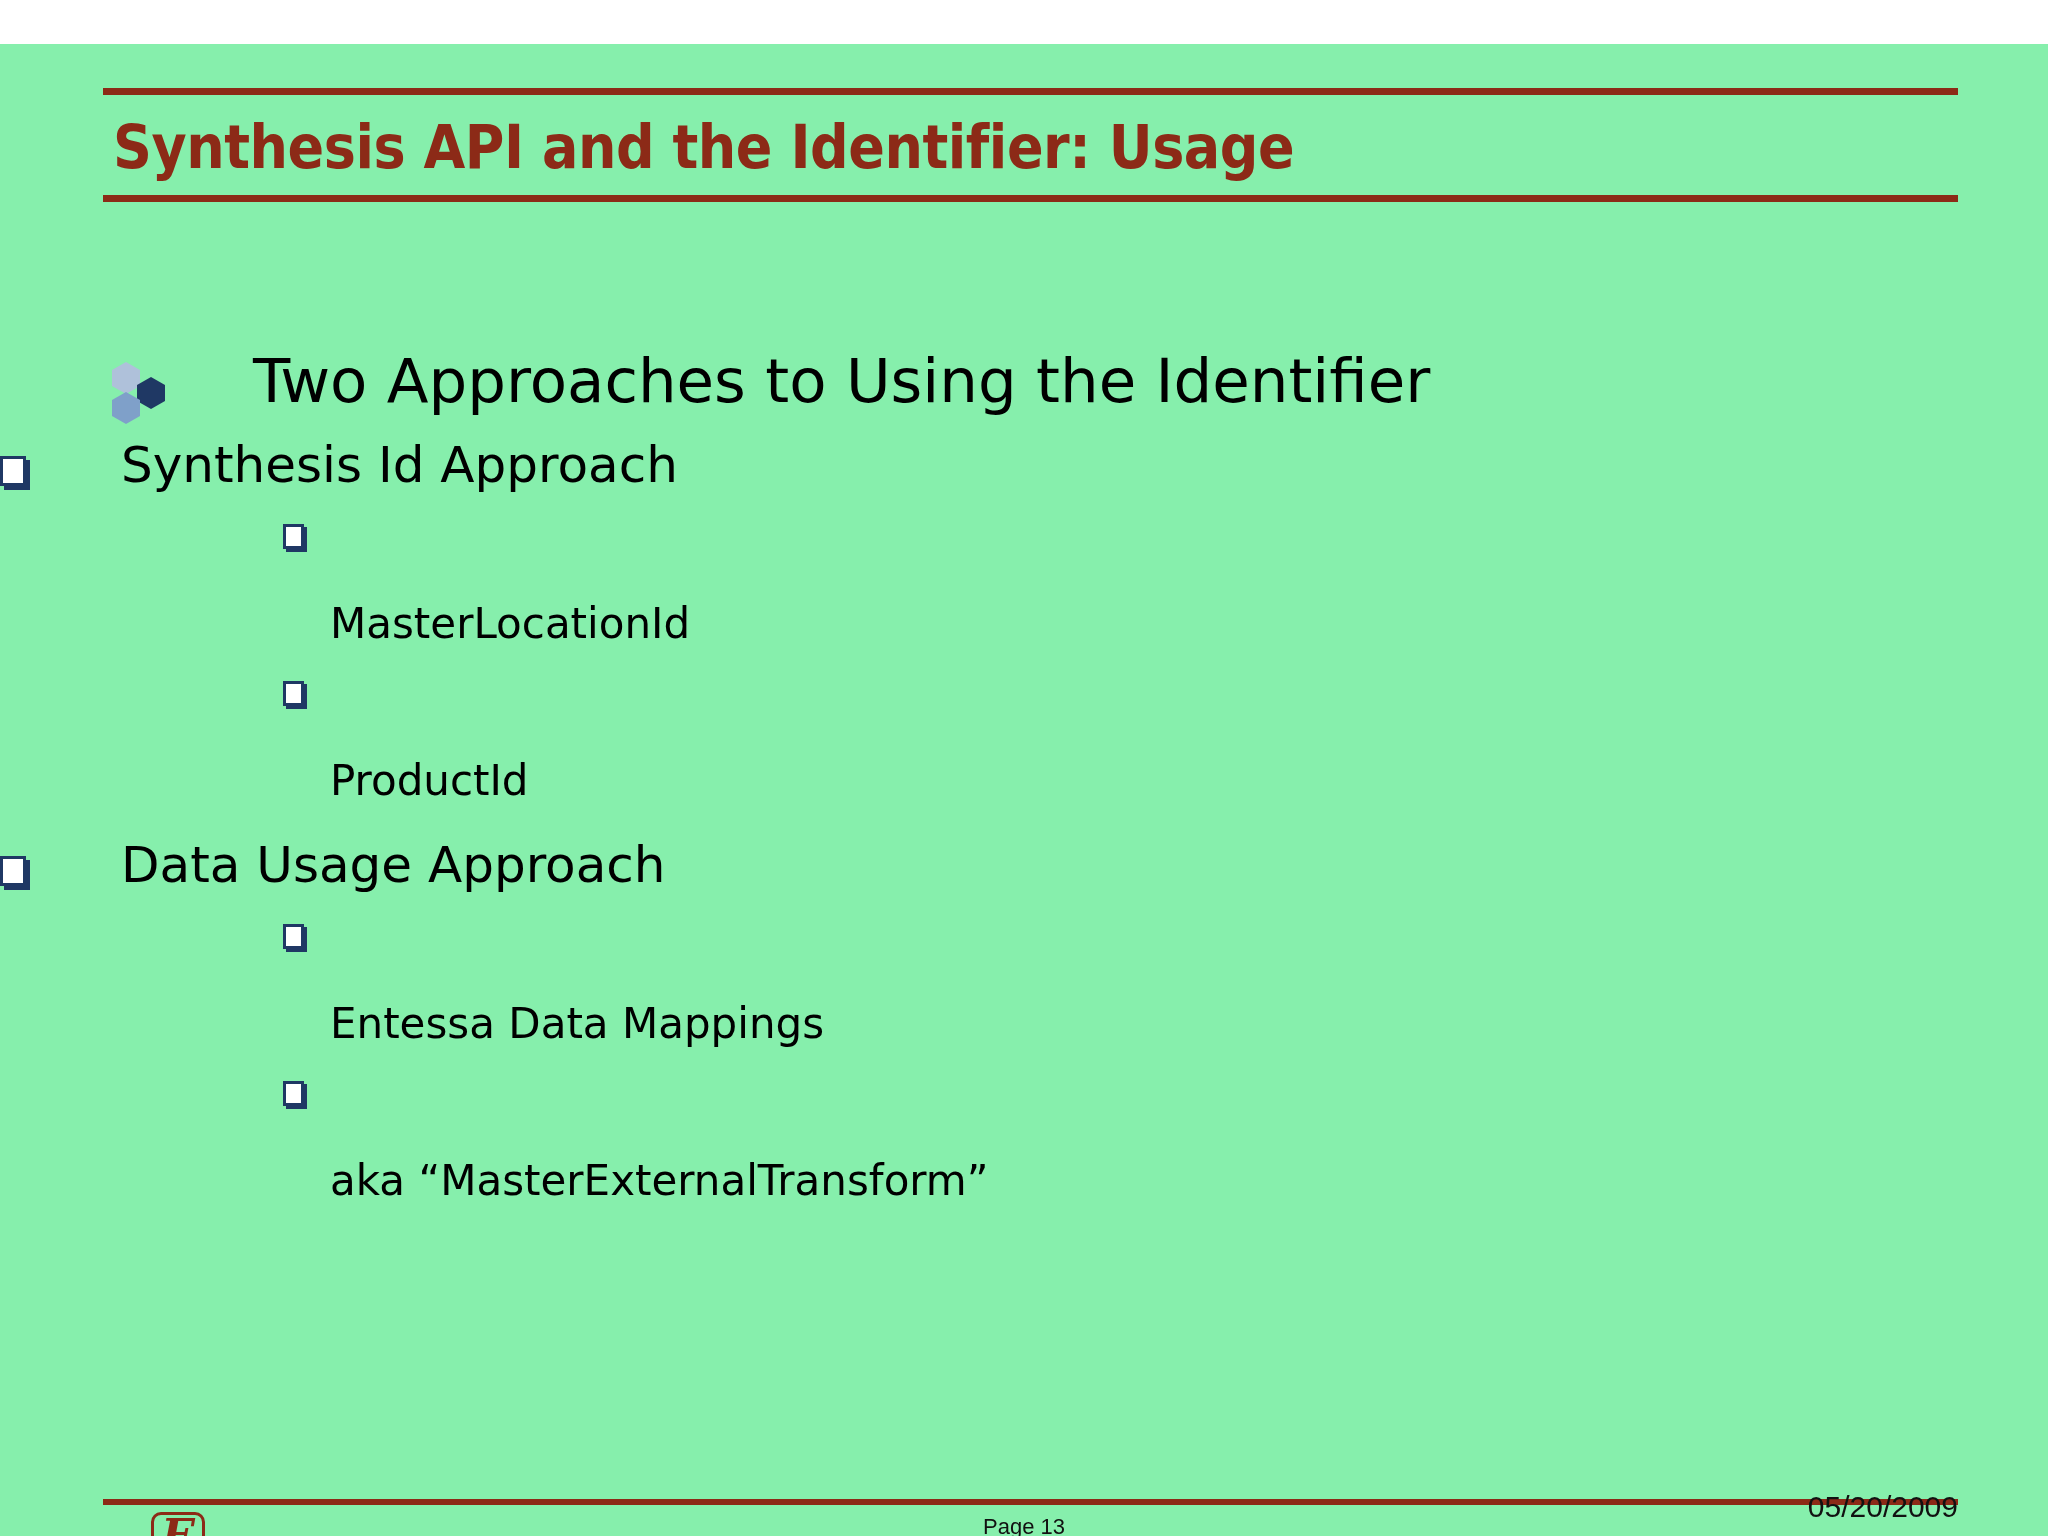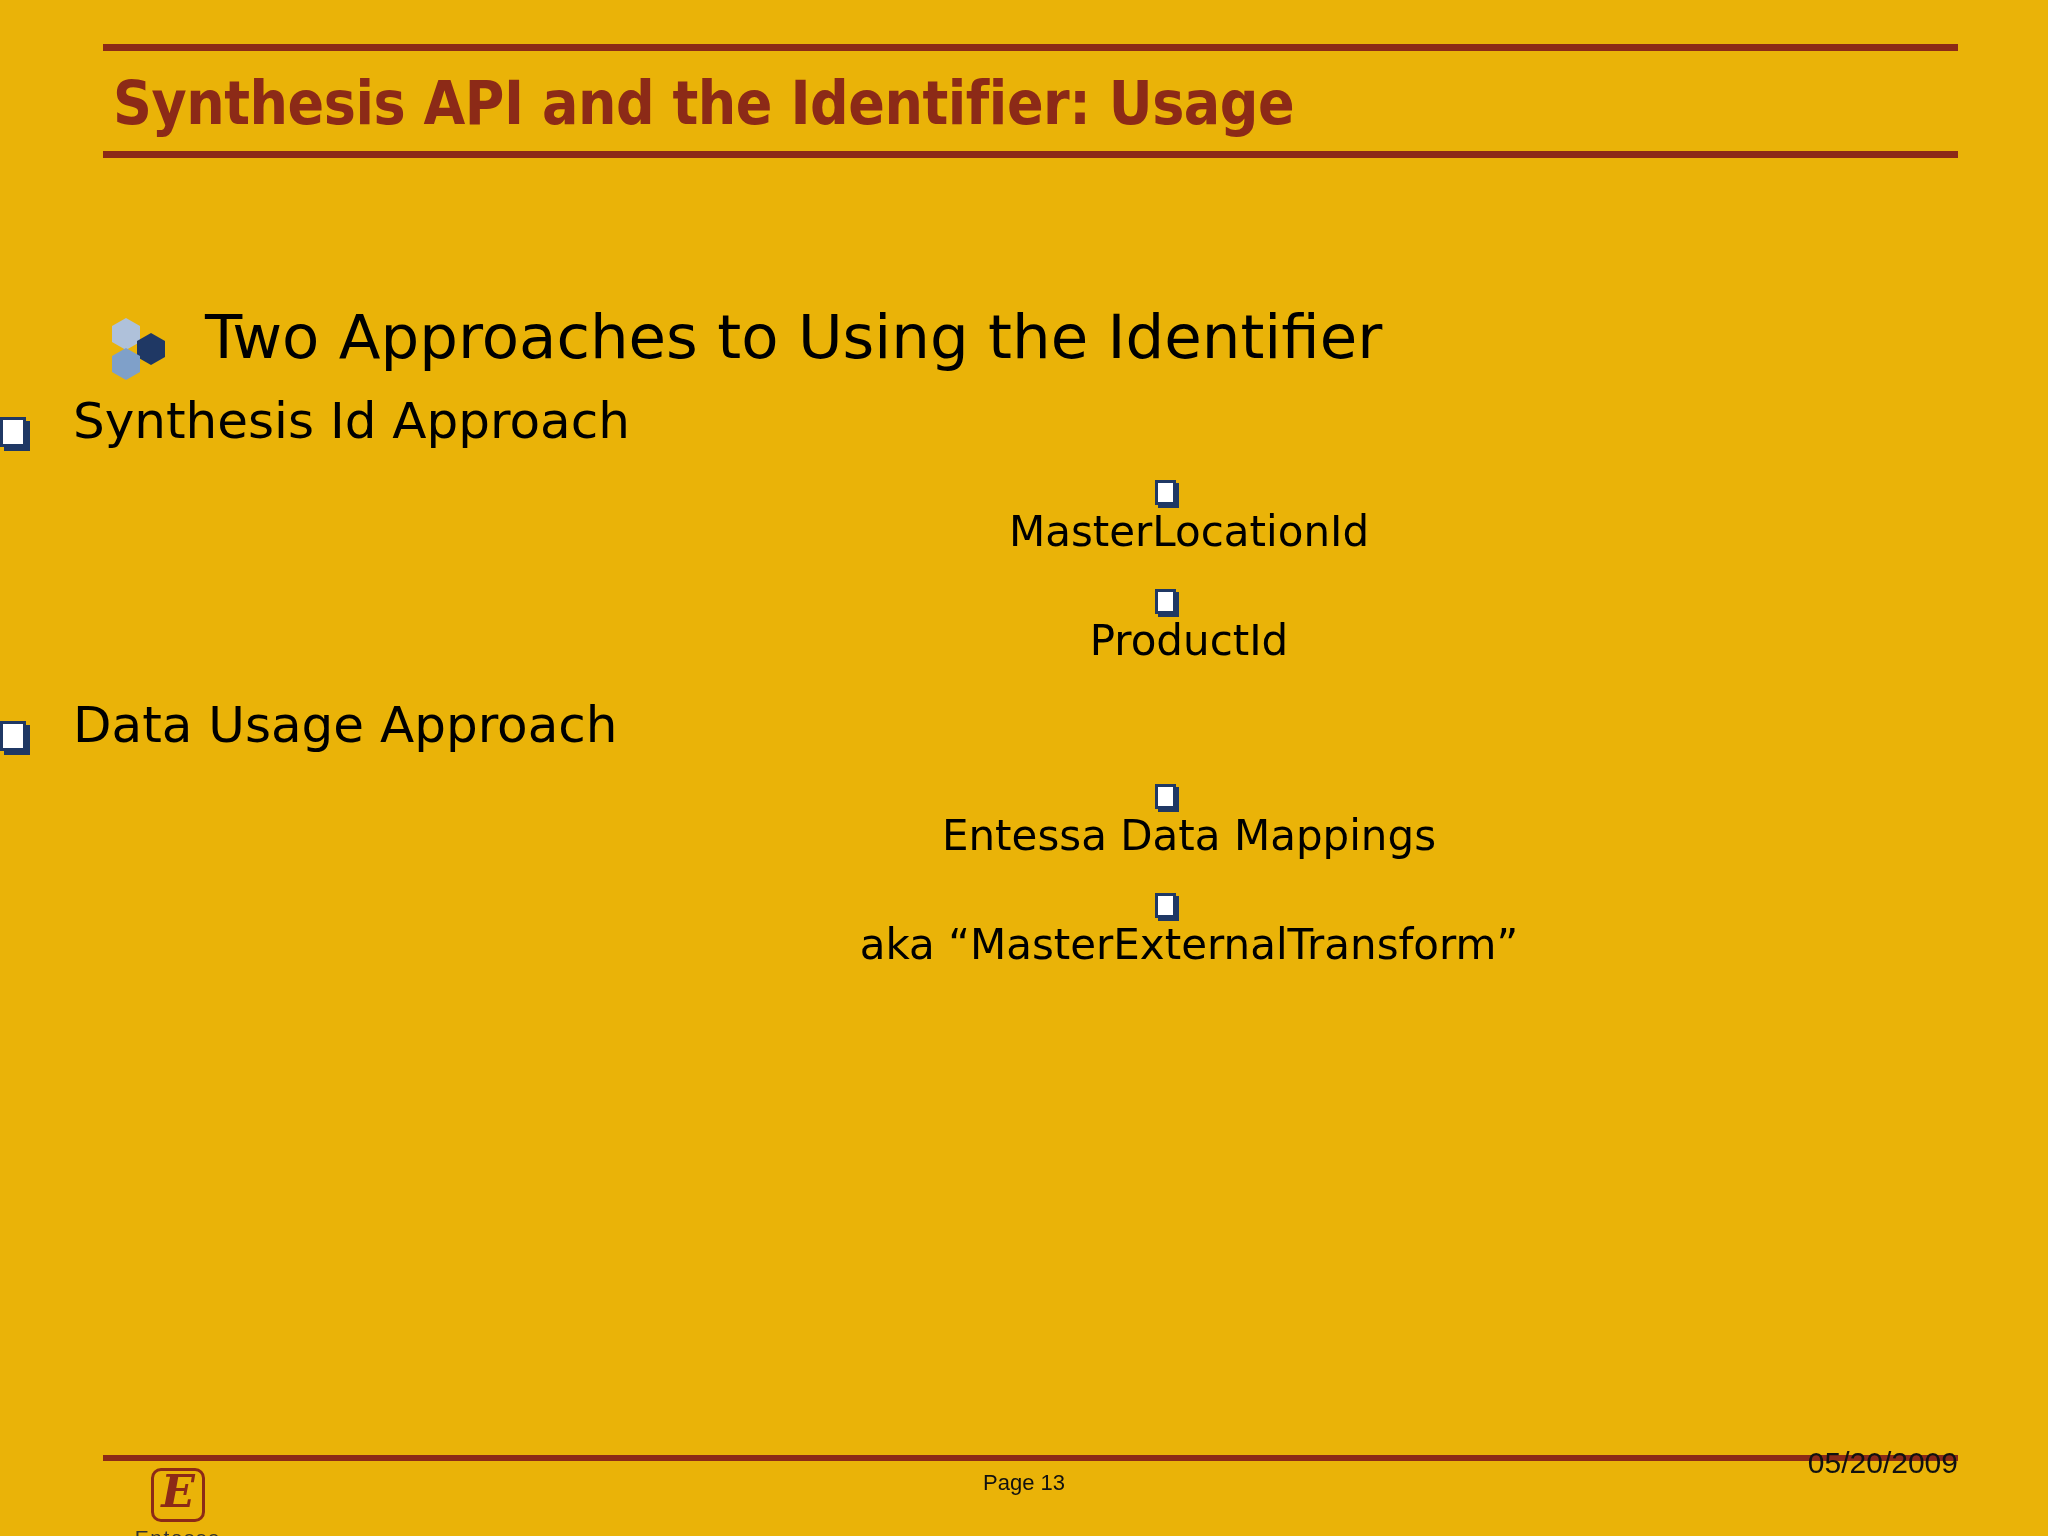--- a/index.html
+++ b/index.html
@@ -11,21 +11,22 @@
     width: 2048px;
     height: 1536px;
     font-family: "Liberation Sans", sans-serif;
     overflow: hidden;
     position: relative;
   }
 
   .slide {
     position: absolute;
     inset: 0;
-    background: #eab308;
+    background: #86efac;
+    margin-top: 44px;
   }
 
   
   .title-rule-top {
     position: absolute;
     left: 103px;
     top: 44px;
     width: 1855px;
     height: 7px;
     background: #8C2A17;
@@ -59,22 +60,23 @@
   .body {
     position: absolute;
     left: 0;
     top: 300px;
     width: 2048px;
   }
 
   .bullet-row {
     position: relative;
     display: flex;
-    align-items: center;
+    align-items: flex-start;
     white-space: nowrap;
+    gap: 48px;
   }
 
   
   .lvl1 {
     padding-left: 112px;
     margin-bottom: 16px;
   }
   .lvl1 .btext {
     font-family: "DejaVu Sans", sans-serif;
     font-size: 61px;

